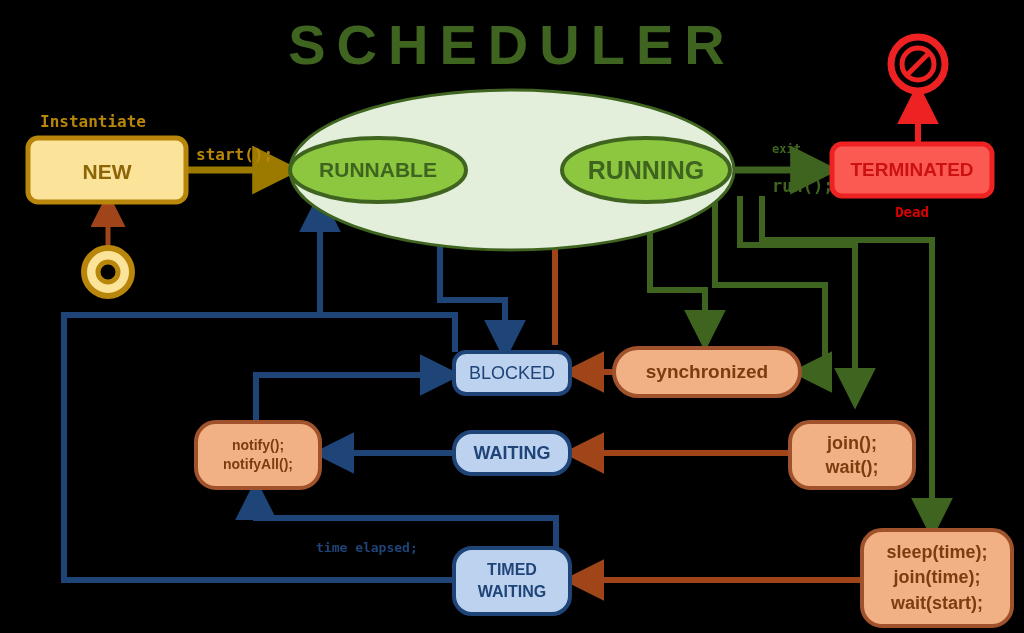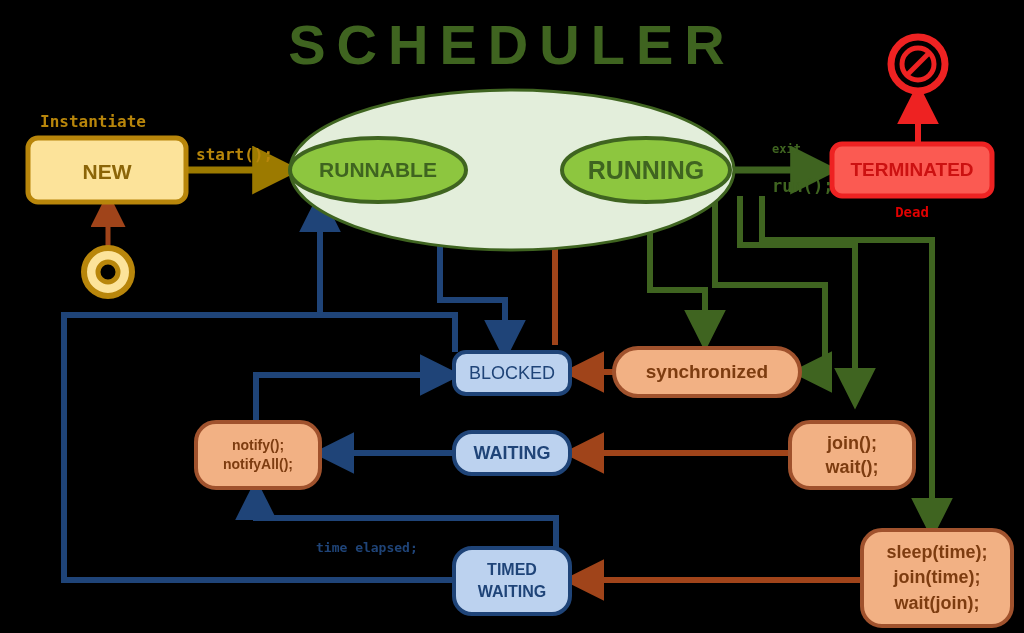--- a/index.html
+++ b/index.html
@@ -151,16 +151,16 @@
   </div>
 
   <div class="nodetext" style="left:790px;top:422px;width:124px;height:66px;font-size:18px;font-weight:bold;color:#7d3c10;line-height:1.35;">
     <span>join();</span>
     <span>wait();</span>
   </div>
 
   <div class="nodetext" style="left:862px;top:530px;width:150px;height:96px;font-size:18px;font-weight:bold;color:#7d3c10;line-height:1.42;">
     <span>sleep(time);</span>
     <span>join(time);</span>
-    <span>wait(join);</span>
+    <span>wait(start);</span>
   </div>
 
 </div>
 
 </body></html>

